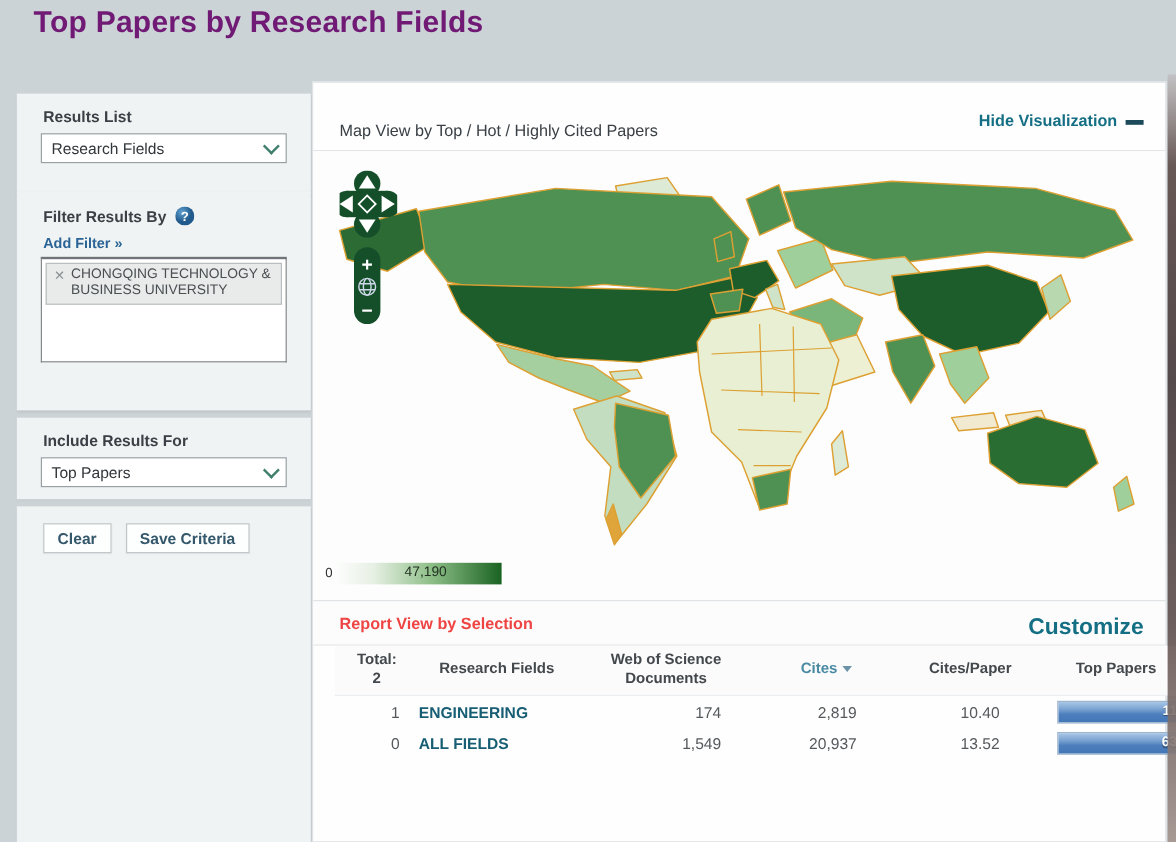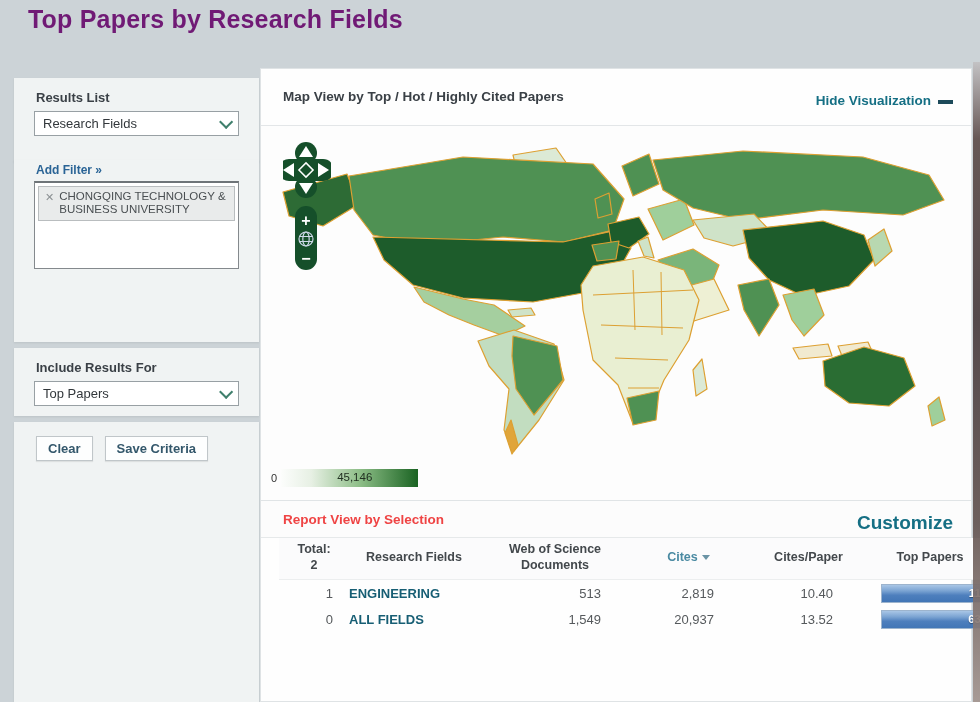--- a/index.html
+++ b/index.html
@@ -26,21 +26,21 @@
   .filter-box { margin:0 20px; height:88px; background:#fff; border:1px solid #84898d; border-top:2px solid #6e7478; padding:3px; }
   .chip { background:#e9ebeb; border:1px solid #b9bdbf; padding:3px 6px 4px 6px; display:flex; gap:5px; }
   .chip-x { color:#8b9093; font-size:11px; line-height:14px; cursor:pointer; }
   .chip-text { font-size:11.5px; color:#4a4f52; line-height:1.15; max-width:170px; }
   .btn-row { padding:14px 0 0 22px; display:flex; gap:12px; }
   .btn { background:#fdfefe; border:1px solid #c0c6c9; box-shadow:0 1px 1px rgba(0,0,0,0.08); font-size:13px; font-weight:bold; color:#33576b; padding:4px 11px; cursor:pointer; font-family:"Liberation Sans",sans-serif; }
 
   
   .main { position:absolute; left:260px; top:68px; width:712px; bottom:0; background:#fefefe; border:1px solid #dfe3e5; }
   .viz-header { position:relative; height:57px; border-bottom:1px solid #e3e6e8; }
-  .viz-title { position:absolute; left:22px; top:20px; font-size:13.5px; font-weight:bold; color:#3a4046; }
+  .viz-title { position:absolute; left:22px; top:32px; font-size:13.5px; font-weight:normal; color:#3a4046; }
   .hide-viz { position:absolute; right:18px; top:24px; font-size:13.5px; font-weight:bold; color:#156f84; cursor:pointer; display:flex; align-items:center; gap:7px; }
   .minus-bar { width:15px; height:4px; background:#1d4a5a; display:inline-block; margin-top:2px; }
 
   .map-area { position:relative; height:374px; background:#fdfdfd; overflow:hidden; }
   .map-svg { position:absolute; left:2px; top:4px; }
   .map-controls { position:absolute; left:22px; top:16px; }
 
   .legend { position:absolute; left:10px; bottom:13px; display:flex; align-items:center; }
   .legend-min { font-size:11px; color:#333; margin-right:4px; }
   .legend-bar { position:relative; width:137px; height:18px; background:linear-gradient(to right,#fcfdfc 0%,#e7f0e4 22%,#8cbd86 58%,#1a6322 100%); }
@@ -82,20 +82,33 @@
 
     <div class="side-section sec-results">
       <div class="side-h">Results List</div>
       <div class="dropdown">
         <span class="dd-text">Research Fields</span>
         <span class="dd-chev"></span>
       </div>
     </div>
 
     <div class="side-section sec-filter">
+      <div class="side-h">
+        <span>Filter Results By</span>
+        <svg width="16" height="16" viewBox="0 0 16 16" style="vertical-align:-3px;margin-left:4px">
+          <defs>
+              <radialGradient id="hg" cx="35%" cy="30%">
+                <stop offset="0%" stop-color="#5fa0d0"></stop>
+                <stop offset="100%" stop-color="#215a8c"></stop>
+              </radialGradient>
+            </defs>
+          <circle cx="8" cy="8" r="8" fill="url(#hg)"></circle>
+          <text x="8" y="12" text-anchor="middle" font-size="11" font-weight="bold" fill="#fff" font-family="Liberation Sans, sans-serif">?</text>
+        </svg>
+      </div>
       <a class="add-filter">Add Filter »</a>
       <div class="filter-box">
         <div class="chip">
           <span class="chip-x">✕</span>
           <span class="chip-text">CHONGQING TECHNOLOGY &amp; BUSINESS UNIVERSITY</span>
         </div>
       </div>
     </div>
 
     <div class="side-section sec-include">
@@ -211,21 +224,21 @@
           <circle cx="23" cy="97" r="7"></circle>
           <ellipse cx="23" cy="97" rx="3.2" ry="7"></ellipse>
           <path d="M16.5,94.5 H29.5 M16.5,99.5 H29.5"></path>
         </g>
         <text x="23" y="122" text-anchor="middle" font-size="16" font-weight="bold" fill="#fff" font-family="Liberation Sans, sans-serif">−</text>
       </svg>
 
       <div class="legend">
         <span class="legend-min">0</span>
         <div class="legend-bar">
-          <span class="legend-max">45,146</span>
+          <span class="legend-max">47,190</span>
         </div>
       </div>
     </div>
 
     <div class="report-header">
       <div class="report-title">Report View by Selection</div>
       <div class="customize">Customize</div>
     </div>
 
     <div class="tbl">
@@ -242,21 +255,21 @@
         <div class="th th-cites">
           <span>Cites</span><span class="sort-arrow"></span>
         </div>
         <div class="th">Cites/Paper</div>
         <div class="th">Top Papers</div>
       </div>
 
       <div class="tr row">
         <div class="td td-rank">1</div>
         <div class="td td-field">ENGINEERING</div>
-        <div class="td td-num pad-wos">513</div>
+        <div class="td td-num pad-wos">174</div>
         <div class="td td-num pad-cites">2,819</div>
         <div class="td td-num pad-cpp">10.40</div>
         <div class="td bar-cell">
           <div class="bar">
             <span class="bar-val">11</span>
           </div>
         </div>
       </div>
 
       <div class="tr row">

